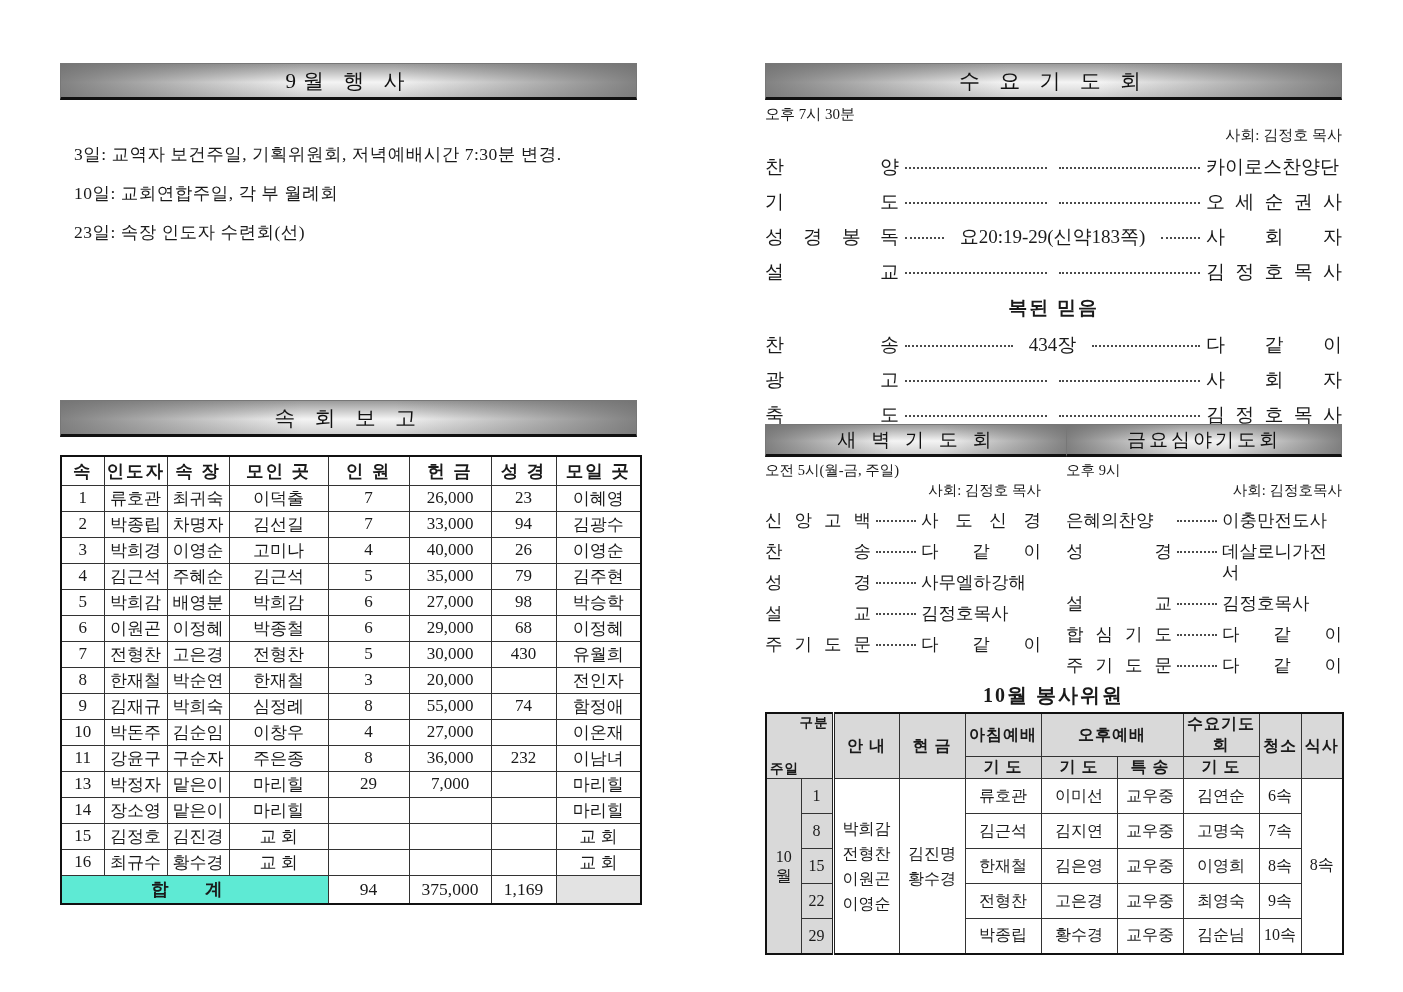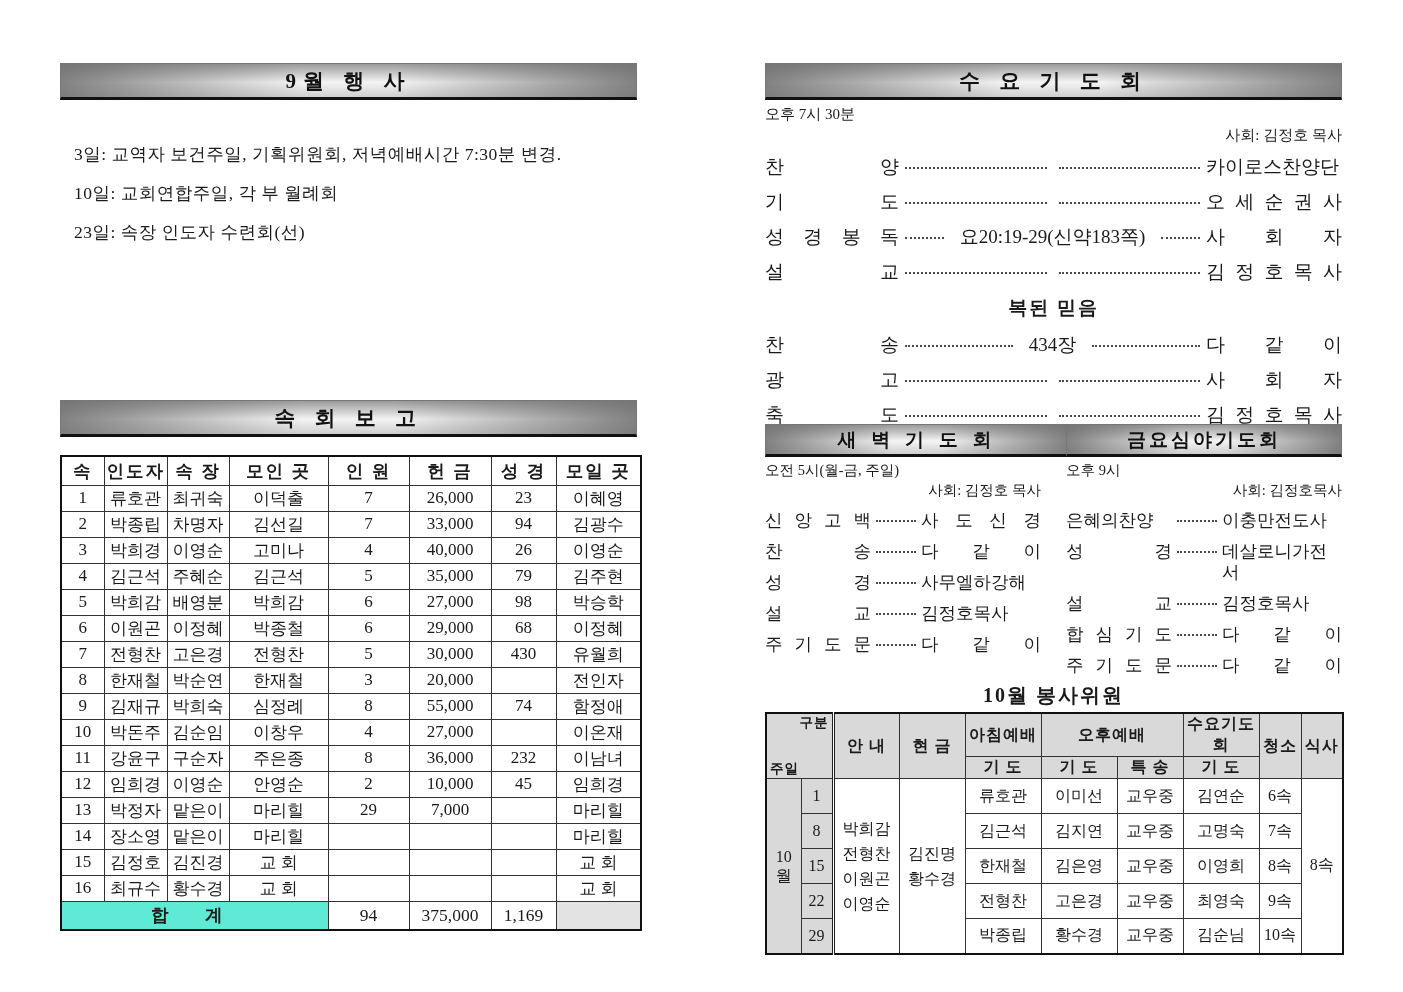--- a/index.html
+++ b/index.html
@@ -11,21 +11,21 @@
   }
 
   
   .bar {
     position:absolute; height:37px;
     border:1px solid #777; border-bottom:3px solid #111;
     background:
       linear-gradient(to right, rgba(110,110,110,.85), rgba(255,255,255,0) 42%, rgba(255,255,255,0) 58%, rgba(110,110,110,.85)),
       linear-gradient(to bottom, #9a9a9a, #f4f4f4 55%, #cfcfcf);
     display:flex; align-items:center; justify-content:center;
-    font-weight:bold; font-size:21px; letter-spacing:7px; color:#111;
+    font-weight:normal; font-size:21px; letter-spacing:7px; color:#111;
   }
   .bar.small { height:33px; font-size:19px; letter-spacing:5px; }
   .bar.tight { letter-spacing:3px; }
 
   
   #events-bar { left:60px; top:63px; width:577px; }
   #events-list { position:absolute; left:74px; top:142px; width:560px; font-size:17.5px; }
   #events-list .ev { margin-bottom:15px; letter-spacing:0.5px; }
 
   #report-bar { left:60px; top:400px; width:577px; }
@@ -232,30 +232,20 @@
         <td>11</td>
         <td>강윤구</td>
         <td>구순자</td>
         <td>주은종</td>
         <td>8</td>
         <td>36,000</td>
         <td>232</td>
         <td>이남녀</td>
       </tr>
 
-      <tr>
-        <td>12</td>
-        <td>임희경</td>
-        <td>이영순</td>
-        <td>안영순</td>
-        <td>2</td>
-        <td>10,000</td>
-        <td>45</td>
-        <td>임희경</td>
-      </tr>
 
       <tr>
         <td>13</td>
         <td>박정자</td>
         <td>맡은이</td>
         <td>마리힐</td>
         <td>29</td>
         <td>7,000</td>
         <td></td>
         <td>마리힐</td>

